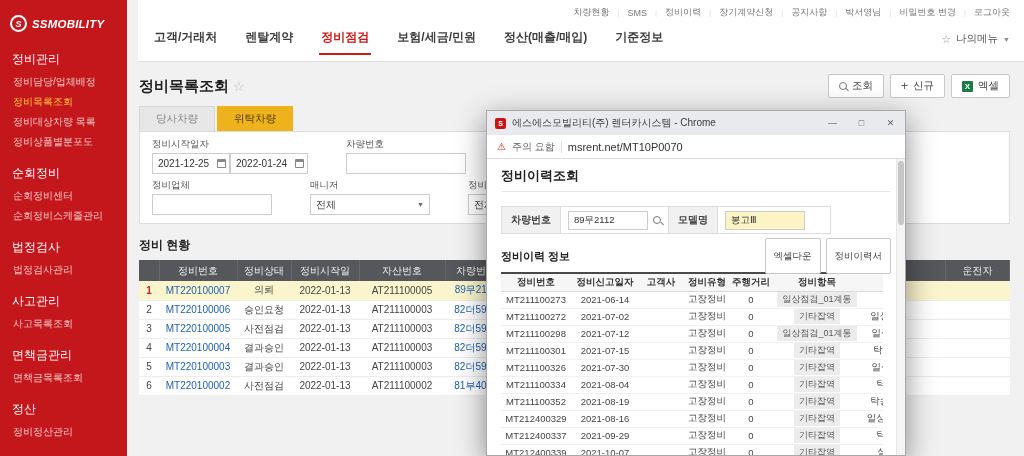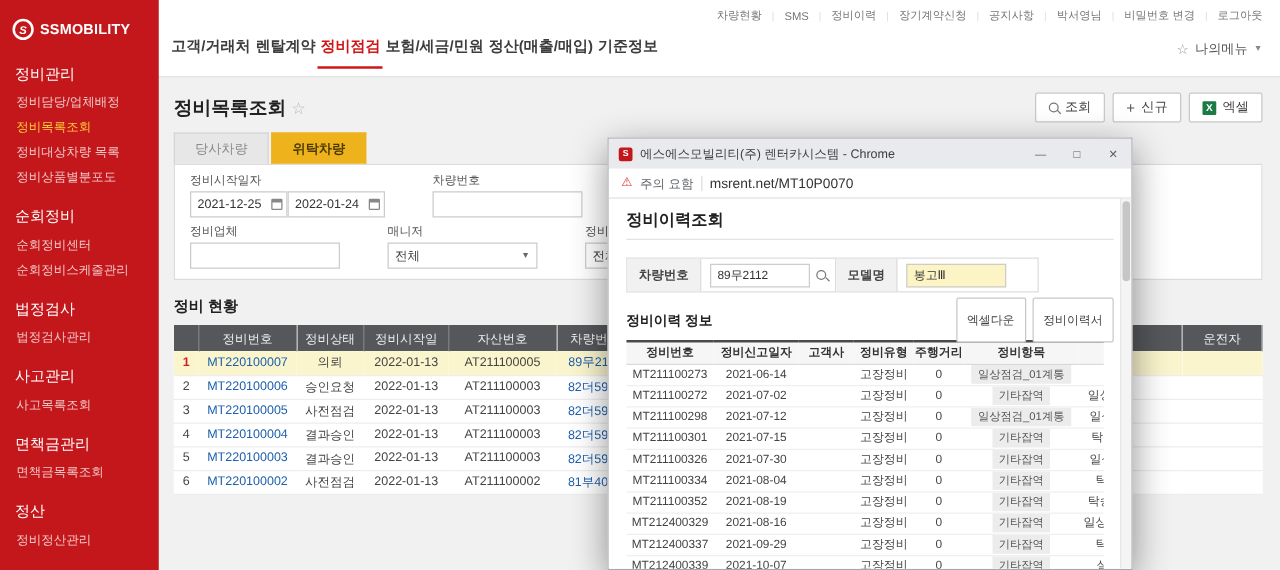--- a/index.html
+++ b/index.html
@@ -4,53 +4,53 @@
 <style>
 *{margin:0;padding:0;box-sizing:border-box}
 html,body{width:1024px;height:456px;overflow:hidden}
 body{position:relative;font-family:"Liberation Sans","DejaVu Sans",sans-serif;background:#f1f1f2;color:#333}
 a{text-decoration:none}
 
 
 #sidebar{position:absolute;left:0;top:0;width:127px;height:456px;background:#c4171c;z-index:6;overflow:hidden}
 .logo{display:flex;align-items:center;gap:5px;padding:15px 8px 8px 10px;cursor:pointer}
 .logo-badge{flex:0 0 auto;width:17px;height:17px;border:2px solid #fff;border-radius:50%;color:#fff;font-size:9px;font-weight:bold;font-style:italic;display:flex;align-items:center;justify-content:center}
-.logo-text{color:#fff;font-weight:bold;font-size:11.5px;letter-spacing:.2px;white-space:nowrap}
+.logo-text{color:#fff;font-weight:bold;font-style:italic;font-size:11.5px;letter-spacing:.2px;white-space:nowrap}
 .side-section{padding:11px 12px 2px}
 .side-title{color:#fff;font-weight:normal;font-size:12px;margin-bottom:4px}
 .side-item{display:block;color:#f0c7c5;font-size:10px;padding:3px 0 3px 1px;cursor:pointer;white-space:nowrap}
 .side-item.active{color:#ffc937}
 
 
-#topbar{position:absolute;left:121px;top:0;right:0;height:62px;background:#fff;border-bottom:1px solid #ddd;z-index:5}
+#topbar{position:absolute;left:138px;top:0;right:0;height:62px;background:#fff;border-bottom:1px solid #ddd;z-index:5}
 #utilbar{display:flex;justify-content:flex-end;align-items:center;gap:8px;padding:6px 14px 0;font-size:9px;color:#888}
 .util-link{color:#777;cursor:pointer;white-space:nowrap}
 .util-sep{color:#ddd;font-size:8px}
 #gnbrow{display:flex;align-items:flex-end;justify-content:space-between;padding:0 14px;height:36px}
-#gnb-items{display:flex;}
+#gnb-items{display:flex;gap:24px}
 .gnb-item{font-size:12px;font-weight:bold;color:#3d3d3d;padding:6px 2px 9px;cursor:pointer;white-space:nowrap}
 .gnb-item.active{color:#cf1717;border-bottom:2px solid #cf1717;padding-bottom:7px}
 .mymenu{display:flex;align-items:center;gap:5px;font-size:10.5px;color:#555;padding-bottom:9px;cursor:pointer}
 .mymenu .star{color:#999;font-size:11px}
 .mymenu .chev{font-size:7px;color:#888}
 
 
 #main{position:absolute;left:127px;top:62px;right:0;bottom:0;padding:12px 14px 0 12px;z-index:1}
 .page-head{display:flex;align-items:center;justify-content:space-between}
 .page-title{font-size:15px;font-weight:bold;color:#222}
 .page-title .star{color:#b9b9b9;font-weight:normal;font-size:13px;margin-left:4px;cursor:pointer}
 .toolbar{display:flex;gap:6px}
 .btn{display:inline-flex;align-items:center;gap:5px;height:24px;padding:0 10px;background:#fff;border:1px solid #c8c8c8;border-radius:2px;font-size:10.5px;color:#444;cursor:pointer;white-space:nowrap}
 .mag{display:inline-block;width:8px;height:8px;border:1.4px solid #777;border-radius:50%;position:relative}
 .mag::after{content:"";position:absolute;width:4px;height:1.4px;background:#777;transform:rotate(45deg);right:-3.5px;bottom:-1px}
 .plus{font-size:12px;color:#555;line-height:1}
 .xls{display:inline-block;width:11px;height:11px;background:#1c7a44;color:#fff;font-size:8px;font-weight:bold;text-align:center;line-height:11px;border-radius:1px}
 .tabs{display:flex;margin-top:8px}
 .tab{height:25px;display:flex;align-items:center;padding:0 16px;font-size:10.5px;background:#e7e7e7;color:#8a8a8a;border:1px solid #d5d5d5;border-bottom:none;cursor:pointer;margin-right:2px}
-.tab.active{background:#eeb31c;color:#4c3a00;font-weight:bold;border-color:#eeb31c}
+.tab.active{background:#eeb31c;color:#4c3a00;font-weight:normal;border-color:#eeb31c}
 .filter-panel{background:#fff;border:1px solid #dcdcdc;padding:6px 12px 8px}
 .filter-row{display:flex;gap:38px}
 .filter-row + .filter-row{margin-top:5px}
 .field label{display:block;font-size:9.5px;color:#555;margin-bottom:2px}
 .inputs{display:flex;gap:0;align-items:center}
 .txt{height:21px;border:1px solid #ccc;font-size:10px;padding:0 5px;color:#333;background:#fff;font-family:inherit;outline:none}
 .datebox{position:relative;display:flex;align-items:center}
 .datebox .txt{width:78px;padding-right:16px}
 .cal{position:absolute;right:4px;width:9px;height:9px;border:1px solid #888;border-top:3px solid #888;border-radius:1px;cursor:pointer}
 .wtxt{width:120px}

